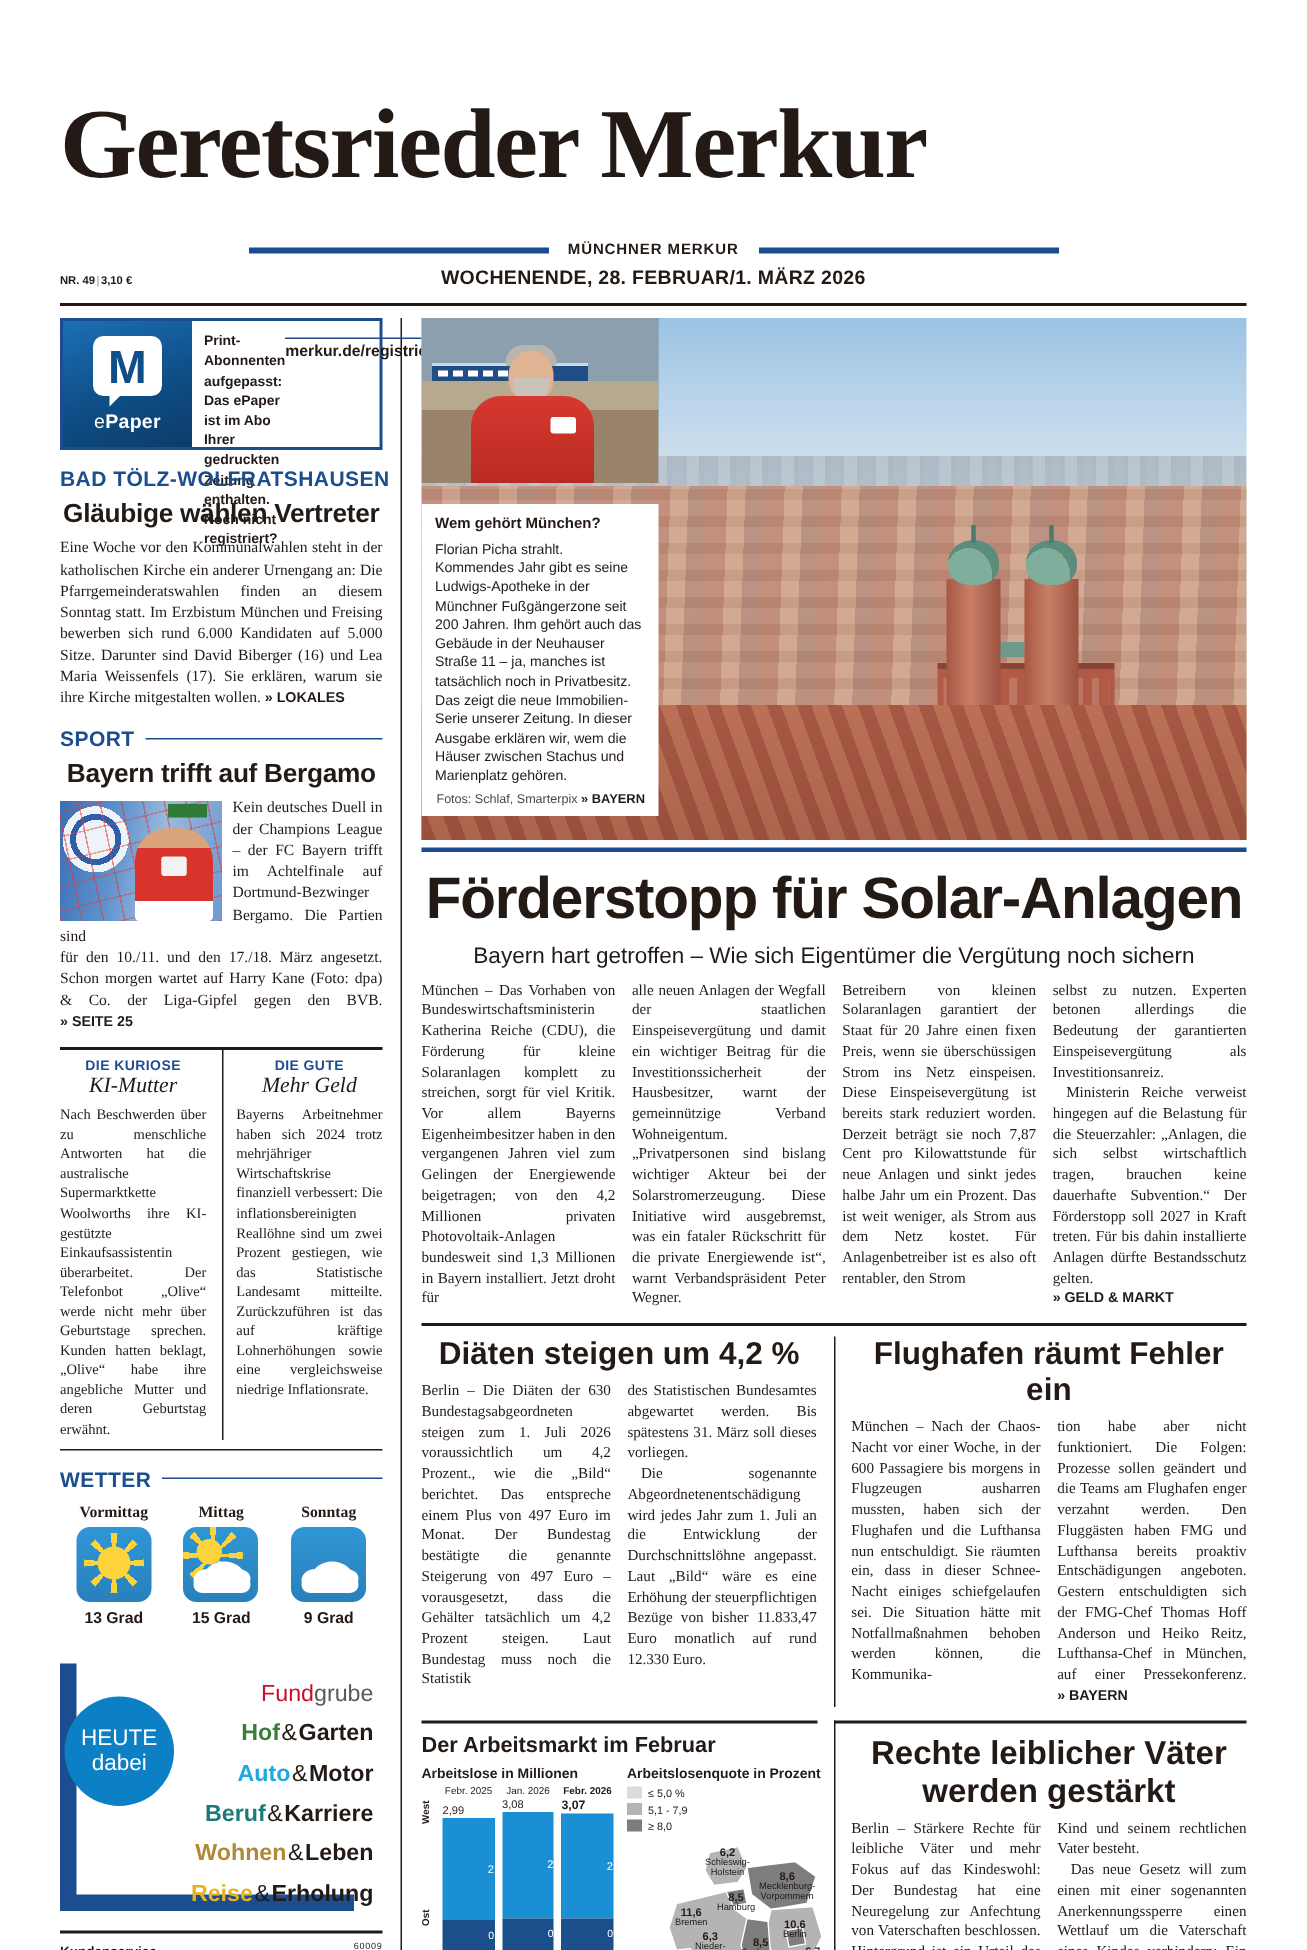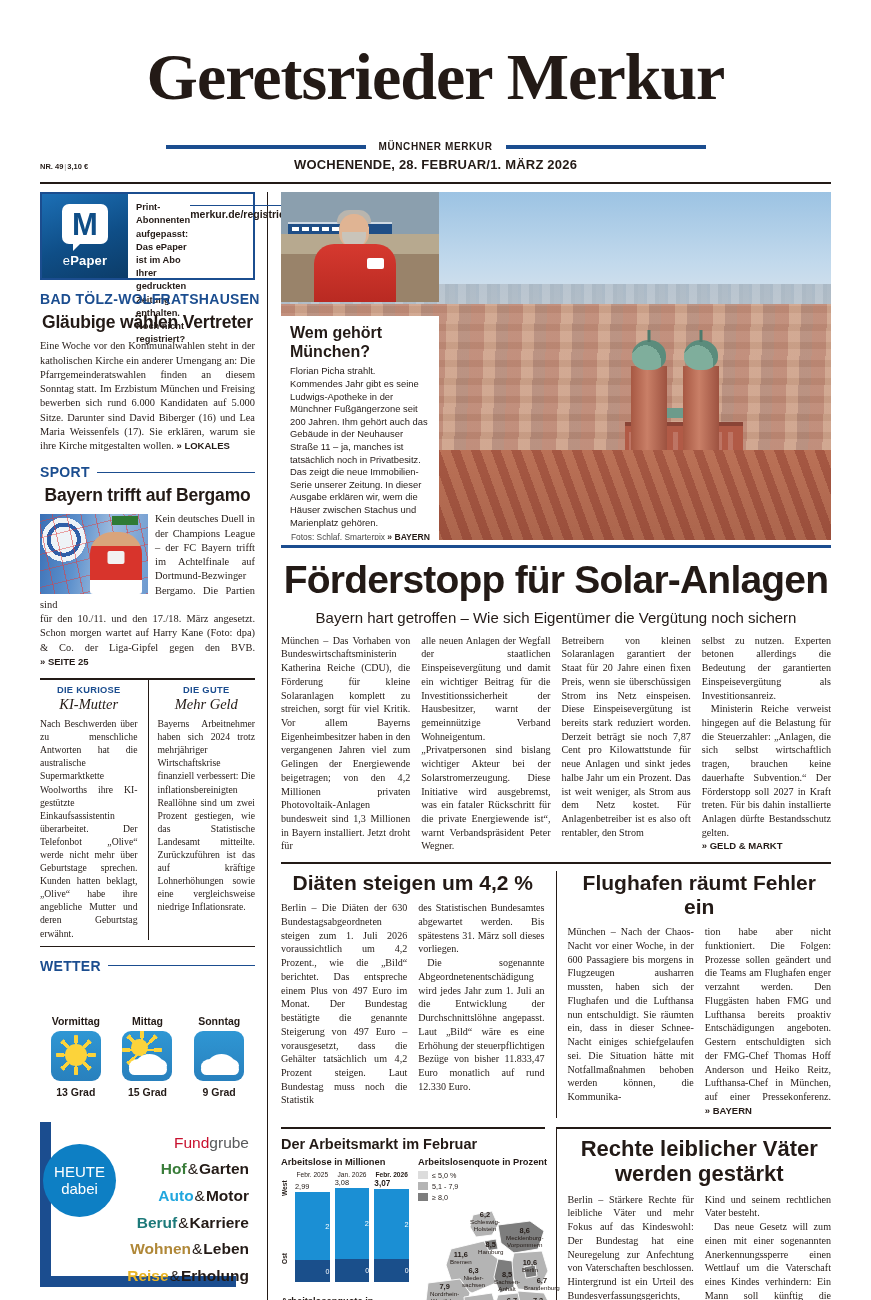--- a/index.html
+++ b/index.html
@@ -7,21 +7,21 @@
   html, body {
     width: 871px; height: 1300px;
     background: #ffffff;
     font-family: "Liberation Serif", serif;
     color: #1a1a1a;
     overflow: hidden;
   }
   .page { position: relative; width: 871px; height: 1300px; padding: 0 40px; }
 
   
-  .masthead { text-align: center; padding-top: 42px; }
+  .masthead { padding-top: 62px; }
   .masthead-title {
     font-family: "Liberation Serif", serif;
     font-weight: bold;
     font-size: 66px;
     letter-spacing: -1px;
     color: #231a16;
     line-height: 1.05;
   }
   .masthead-sub {
     margin-top: 30px;
@@ -166,22 +166,22 @@
   .mini-body {
     font-family: "Liberation Serif", serif; font-size: 9.7px;
     line-height: 1.35; text-align: justify; hyphens: auto; color: #231a16;
   }
   .mini-rule-bottom { height: 1px; background: #231a16; margin-top: 6px; }
 
   
   .wetter-row { display: flex; justify-content: space-around; margin-top: 9px; }
   .wetter-item { text-align: center; width: 68px; }
   .wetter-label {
-    font-family: Liberation Sans, sans-serif; font-weight: bold;
-    font-size: 10.5px; color: #231a16; margin-bottom: 4px; margin-top: 32px;
+    font-family: Liberation Serif, serif; font-weight: bold;
+    font-size: 10.5px; color: #231a16; margin-bottom: 4px;
   }
   .wetter-icon {
     width: 50px; height: 50px; margin: 0 auto; border-radius: 9px;
     background: linear-gradient(180deg,#2f97d4 0%, #2880bd 100%);
     position: relative; overflow: hidden;
   }
   .sun {
     position: absolute; width: 22px; height: 22px; border-radius: 50%;
     background: #fcd33a; left: 14px; top: 13px;
   }
@@ -351,21 +351,21 @@
     position: absolute; left: 86px; top: 66px; width: 17px; height: 11px;
     background: #fff; border-radius: 2px;
   }
 
   .caption-box {
     position: absolute; left: 0; top: 124px; width: 158px;
     background: #fff; padding: 8px 9px 7px 9px;
   }
   .caption-title {
     font-family: "Liberation Sans", sans-serif; font-weight: bold;
-    font-size: 16px; line-height: 1.16; color: #231a16; margin-bottom: 4px;
+    font-size: 10px; line-height: 1.16; color: #231a16; margin-bottom: 4px;
   }
   .caption-text {
     font-family: "Liberation Sans", sans-serif; font-size: 9.4px;
     line-height: 1.34; color: #231a16; text-align: left;
   }
   .caption-credit {
     font-family: "Liberation Sans", sans-serif; font-size: 8.4px;
     color: #4a4a4a; margin-top: 3px; text-align: right;
   }
   .caption-credit b { color: #231a16; font-size: 8.6px; }

